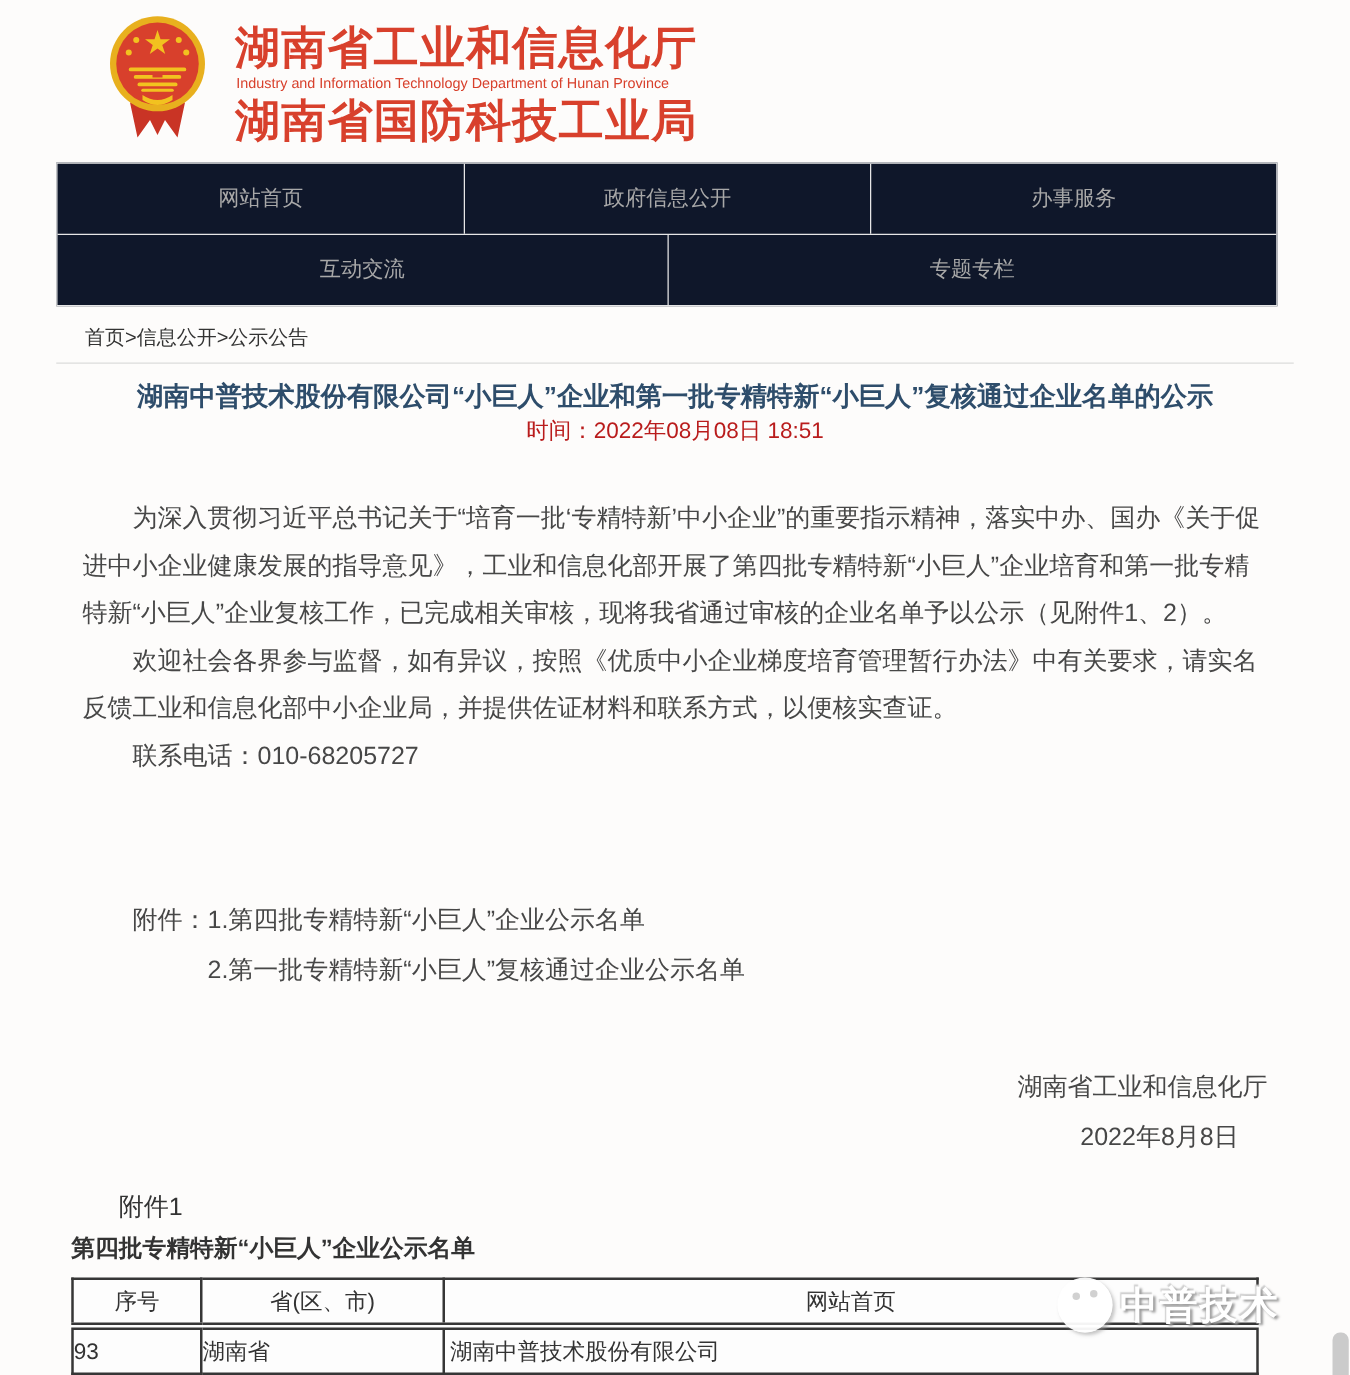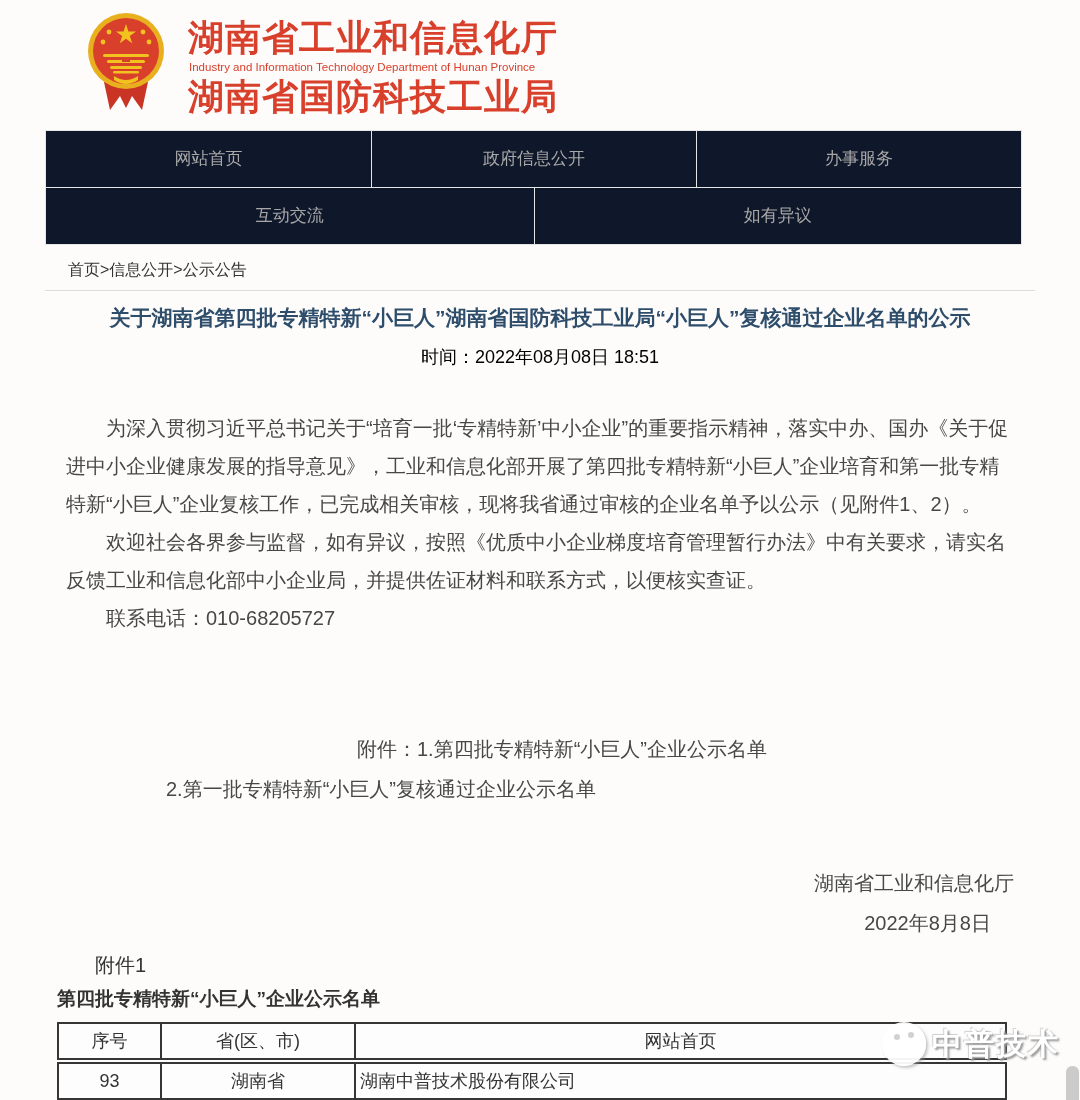--- a/index.html
+++ b/index.html
@@ -28,30 +28,30 @@
   }
   .nav-cell + .nav-cell { border-left:1px solid #e6e6e6; }
 
   
   .breadcrumb { margin:15px 0 0 68px; font-size:16px; color:#333333; }
   .divider { margin:9px 45px 0 45px; border-top:1px solid #dcdcdc; }
   .article-title {
     margin:13px 40px 0 40px; text-align:center;
     font-size:21px; font-weight:bold; color:#2e4d6b; line-height:28px;
   }
-  .article-time { margin-top:13px; text-align:center; font-size:18px; color:#000000; }
+  .article-time { text-align:center; font-size:18px; color:#b91c1c; }
 
   
   .article-body { margin:40px 62px 0 66px; height:268px; }
   .article-body p { text-indent:2em; font-size:20px; line-height:38px; color:#474747; }
   .info-line { text-indent:2em; font-size:20px; line-height:38px; color:#474747; }
 
   .attach-block { margin-top:52px; }
   .attach-line { font-size:20px; line-height:40px; color:#474747; }
-  .attach-line1 { margin-left:44px;text-align:center; }
+  .attach-line1 { margin-left:106px; }
   .attach-item2 { margin-left:166px; }
   .attach-label { color:#474747; }
 
   .sign-block { margin-top:54px; }
   .sign-name { text-align:right; margin-right:66px; font-size:20px; line-height:40px; color:#474747; }
   .sign-date { text-align:right; margin-right:89px; font-size:20px; line-height:40px; color:#474747; }
 
   
   .attach1-label { position:absolute; top:952; left:95px; top:952px; font-size:20px; font-weight:500; color:#333333; }
   .table-title {
@@ -61,28 +61,28 @@
   .list-table {
     position:absolute; top:1022px; left:57px; width:950px;
     border-collapse:collapse; border:2px solid #b91c1c; background:#fdfdfd;
     table-layout:fixed;
   }
   .list-table th, .list-table td { border:2px solid #363636; font-weight:normal; }
   .list-table th {
     height:38px; font-size:18px; color:#333333; text-align:center;
     border-bottom:6px double #363636;
   }
-  .list-table td { height:38px; font-size:18px; color:#333333; text-align:center; }
+  .list-table td { height:38px; font-size:18px; color:#333333; text-align:left; }
   .col-no { width:103px; }
   .col-prov { width:194px; }
   .cell-company { text-align:left !important; padding-left:4px; }
 
   
   .watermark {
-    position:absolute; top:1022px; left:882px; display:flex; align-items:center;
+    position:absolute; top:1022px; left:846px; display:flex; align-items:center;
     pointer-events:none;
   }
   .wm-logo {
     width:44px; height:44px; border-radius:50%; background:rgba(255,255,255,0.95);
     box-shadow:2px 2px 3px rgba(150,150,150,0.55); position:relative; flex:0 0 auto;
   }
   .wm-logo::before, .wm-logo::after {
     content:""; position:absolute; border-radius:50%; background:rgba(190,190,190,0.7);
   }
   .wm-logo::before { width:6px; height:6px; left:12px; top:12px; }
@@ -128,28 +128,28 @@
   </div>
 
   <div class="nav">
     <div class="nav-row nav-row1">
       <div class="nav-cell">网站首页</div>
       <div class="nav-cell">政府信息公开</div>
       <div class="nav-cell">办事服务</div>
     </div>
     <div class="nav-row nav-row2">
       <div class="nav-cell">互动交流</div>
-      <div class="nav-cell">如有异议</div>
+      <div class="nav-cell">专题专栏</div>
     </div>
   </div>
 
   <div class="breadcrumb">首页&gt;信息公开&gt;公示公告</div>
   <div class="divider"></div>
 
-  <div class="article-title">关于湖南省第四批专精特新“小巨人”湖南省国防科技工业局“小巨人”复核通过企业名单的公示</div>
+  <div class="article-title">湖南中普技术股份有限公司“小巨人”企业和第一批专精特新“小巨人”复核通过企业名单的公示</div>
   <div class="article-time">时间：2022年08月08日 18:51</div>
 
   <div class="article-body">
     <p>为深入贯彻习近平总书记关于“培育一批‘专精特新’中小企业”的重要指示精神，落实中办、国办《关于促进中小企业健康发展的指导意见》，工业和信息化部开展了第四批专精特新“小巨人”企业培育和第一批专精特新“小巨人”企业复核工作，已完成相关审核，现将我省通过审核的企业名单予以公示（见附件1、2）。</p>
     <p>欢迎社会各界参与监督，如有异议，按照《优质中小企业梯度培育管理暂行办法》中有关要求，请实名反馈工业和信息化部中小企业局，并提供佐证材料和联系方式，以便核实查证。</p>
     <div class="info-line">联系电话：010-68205727</div>
   </div>
 
   <div class="attach-block">
     <div class="attach-line attach-line1">

